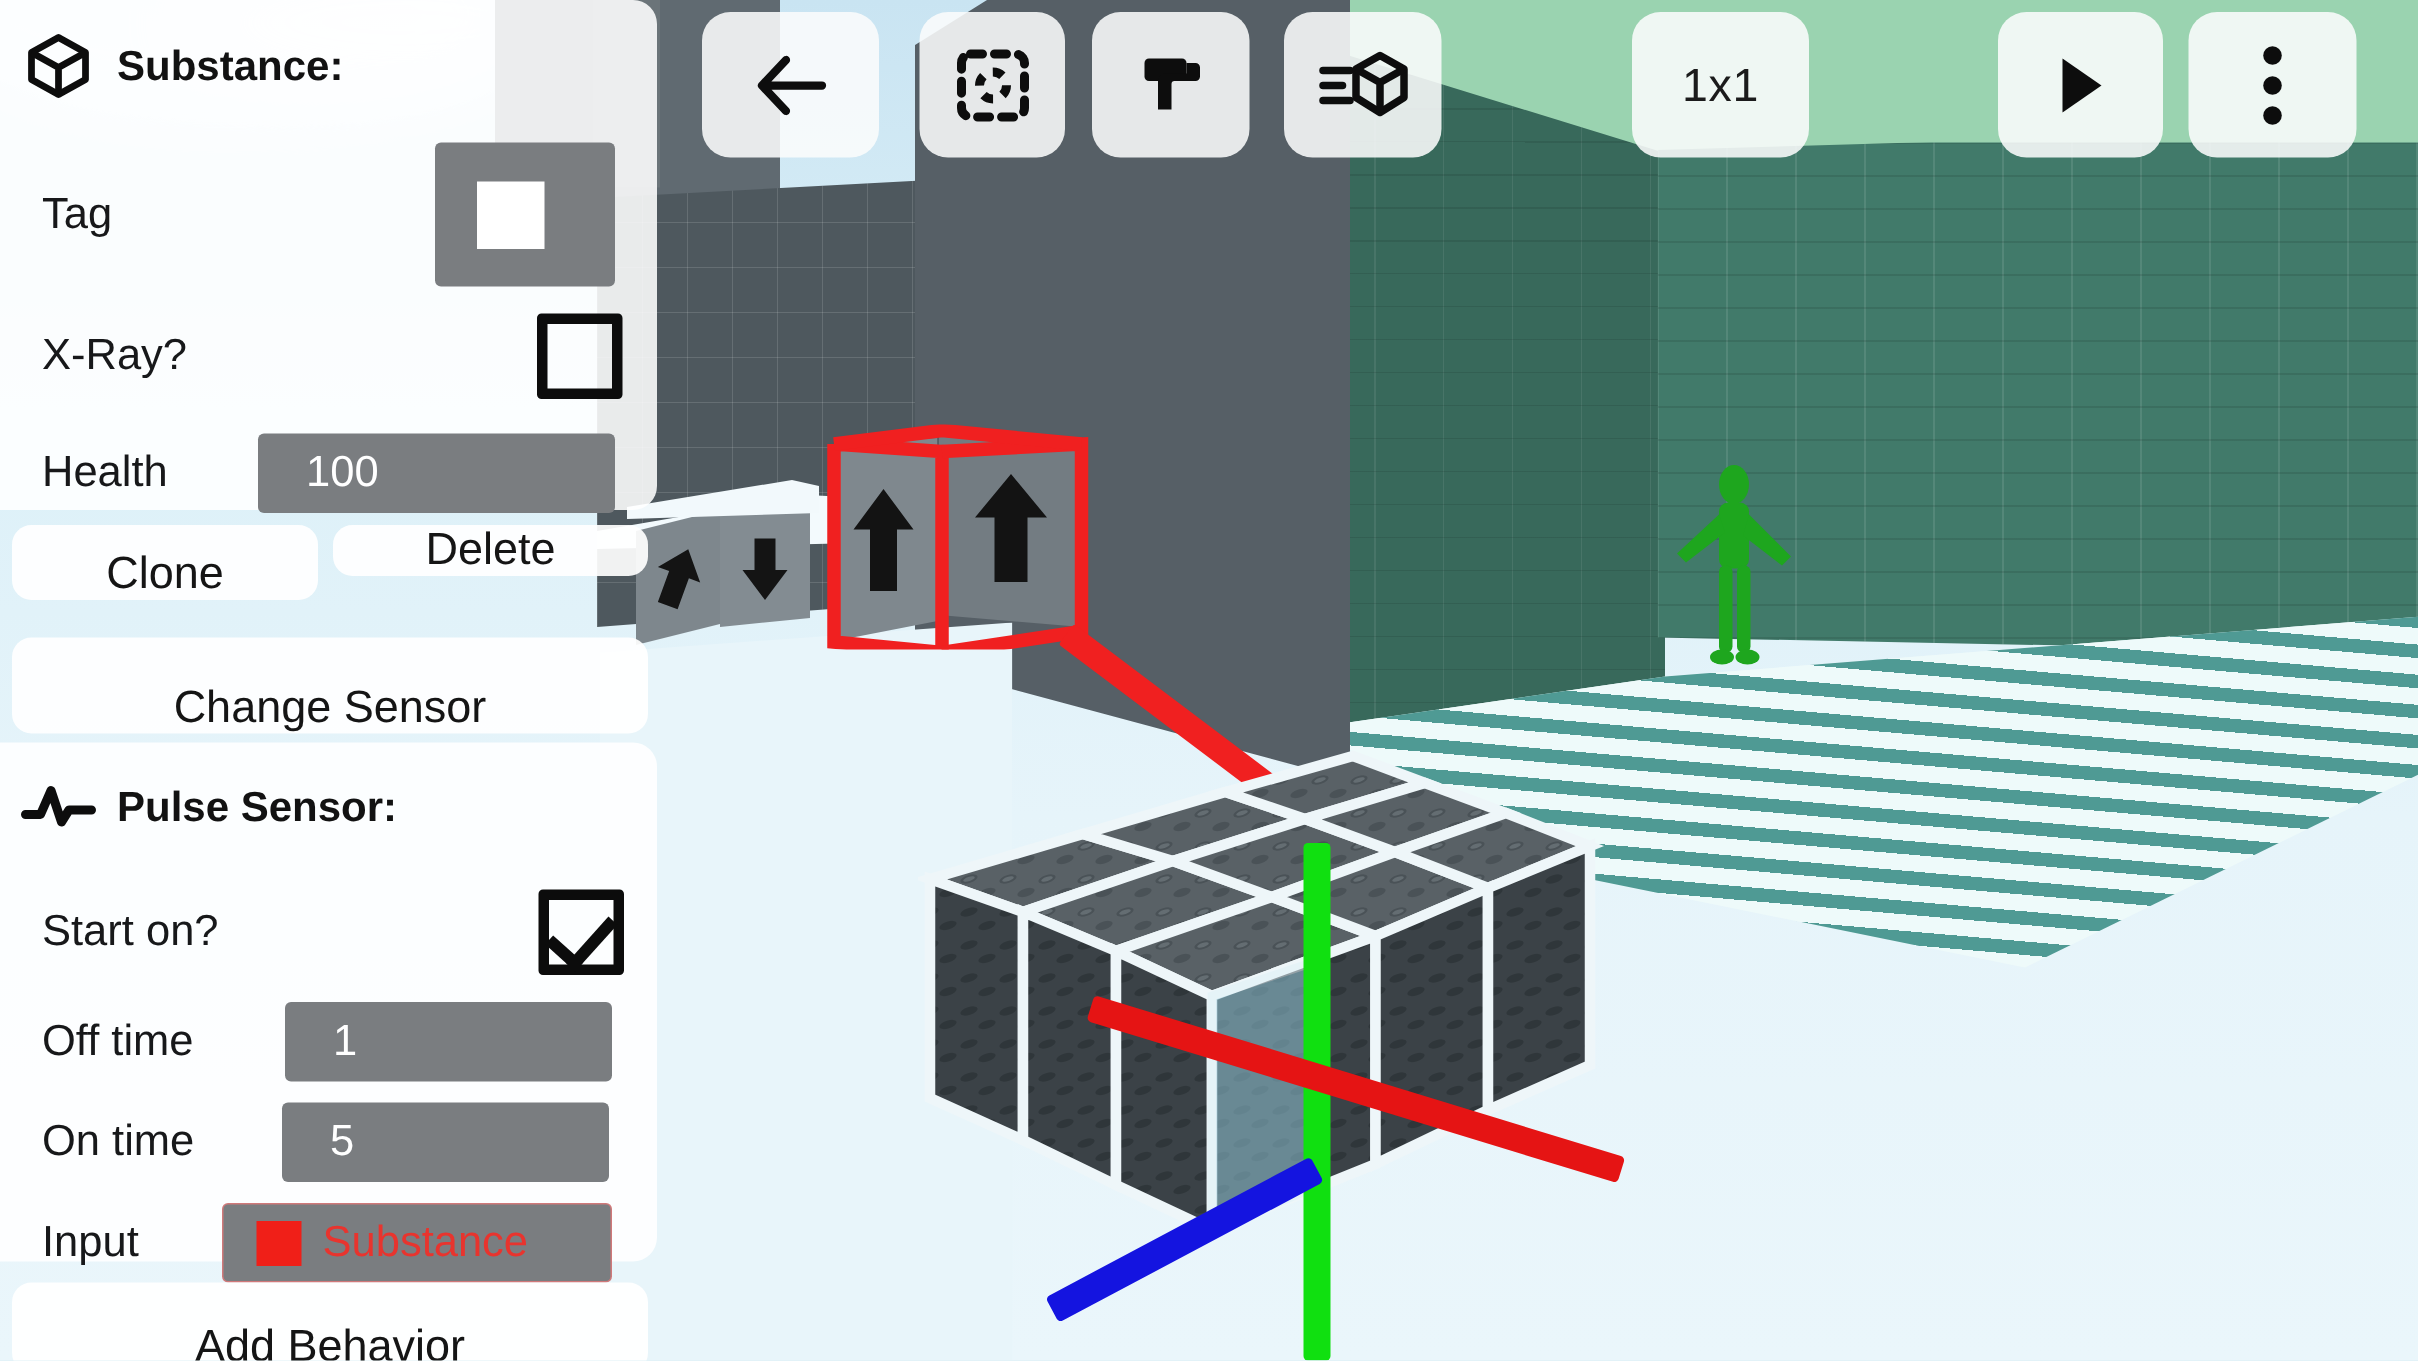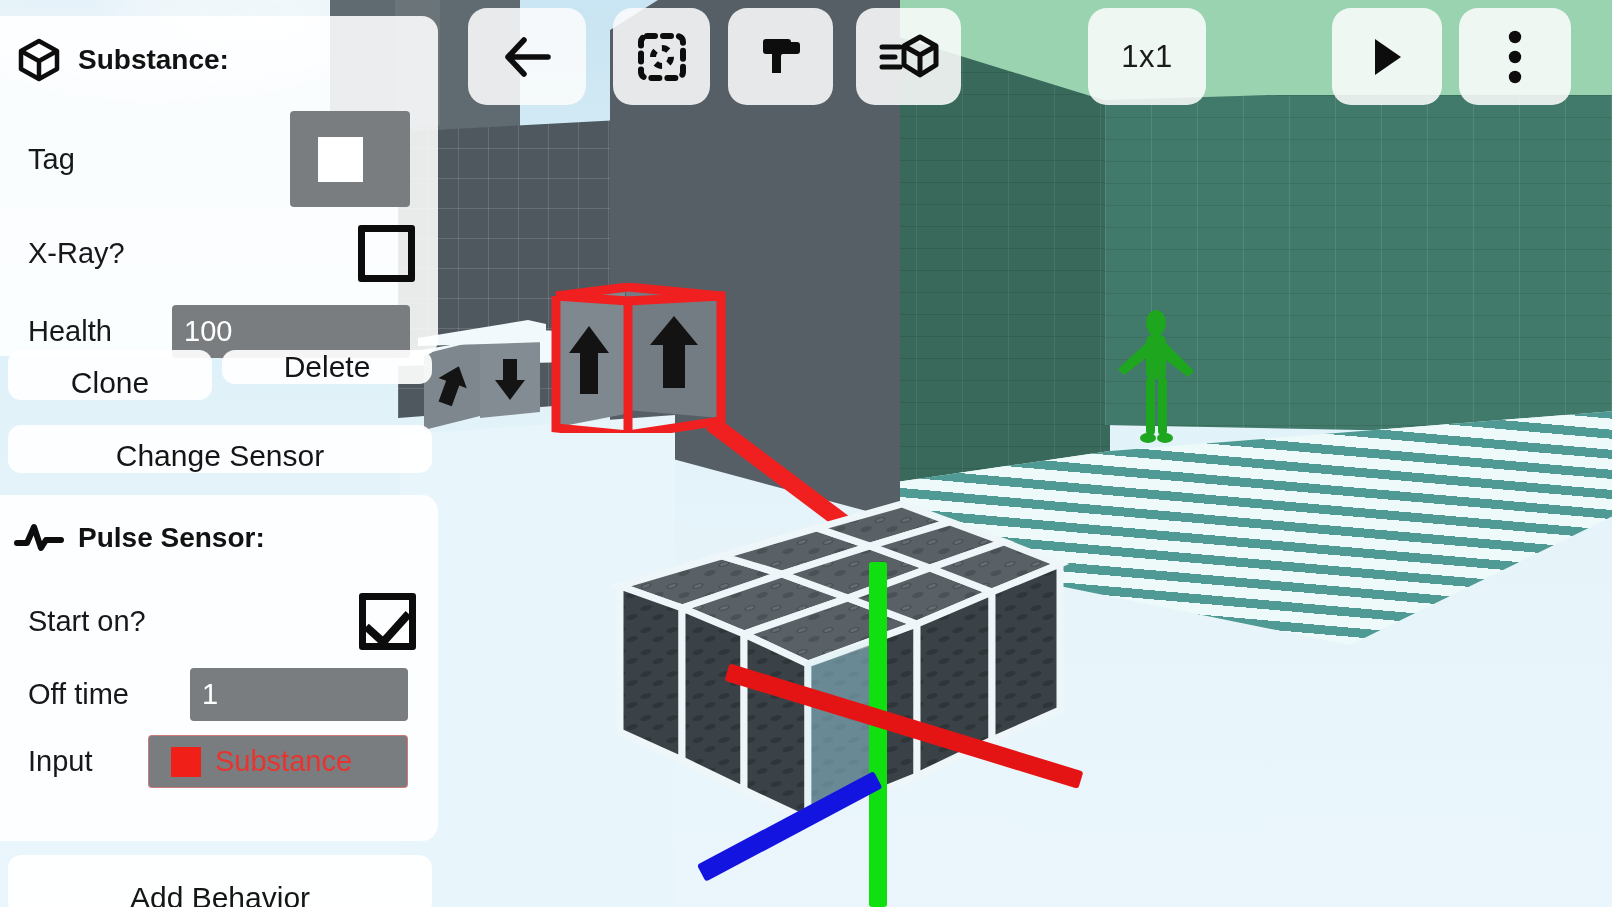--- a/index.html
+++ b/index.html
@@ -82,21 +82,21 @@
     border-radius:0 16px 16px 0;
   }
   .panel-head{display:flex;align-items:center;height:58px;}
   .panel-head .hicon{width:78px;display:flex;align-items:center;justify-content:center;}
   .panel-head .htitle{font-size:28px;font-weight:bold;color:#121212;}
 
   .row{display:flex;align-items:center;height:72px;}
   .row .lbl{font-size:29px;color:#17181a;padding-left:28px;white-space:nowrap;}
   .field{
     background:#7a7d80;border-radius:4px;height:53px;
-    display:flex;align-items:center;padding-left:12px;
+    display:flex;align-items:center;padding-left:32px;
     color:#fff;font-size:29px;
   }
   .field.redvalue{border:1px solid rgba(230,120,120,.8);}
   .field.redvalue .vtxt{color:#e8342e;padding-left:14px;}
   .swatch-white{width:45px;height:45px;background:#fff;margin-left:28px;}
   .swatch-red{width:30px;height:30px;background:#f01f18;}
 
   .cbx{
     width:57px;height:57px;border:7px solid #0c0c0c;background:transparent;
     border-radius:3px;position:relative;
@@ -304,21 +304,21 @@
 
   <div class="tb-btn" style="left:1443px;width:112px;">
     <svg width="16" height="56" viewBox="0 0 16 56">
       <circle cx="8" cy="8" r="6.2" fill="#0d0d0d"></circle>
       <circle cx="8" cy="28" r="6.2" fill="#0d0d0d"></circle>
       <circle cx="8" cy="48" r="6.2" fill="#0d0d0d"></circle>
     </svg>
   </div>
 </div>
 
-<div class="panel" style="top:0;width:438px;height:340px;margin-top:16px;">
+<div class="panel" style="top:0;width:438px;height:340px;">
 
   <div class="panel-head" style="height:88px;">
     <span class="hicon">
       <svg width="44" height="44" viewBox="0 0 44 44">
         <path d="M22 3 L40 13 L40 31 L22 41 L4 31 L4 13 Z" fill="none" stroke="#0d0d0d" stroke-width="4.5" stroke-linejoin="round"></path>
         <path d="M4 13 L22 23 L40 13 M22 23 L22 41" fill="none" stroke="#0d0d0d" stroke-width="4.5" stroke-linejoin="round"></path>
       </svg>
     </span>
     <span class="htitle">Substance:</span>
   </div>
@@ -343,21 +343,21 @@
   </div>
 </div>
 
 <div class="btn-pill" style="position:absolute;left:8px;top:350px;width:204px;height:50px;">
   <span>Clone</span>
 </div>
 <div class="btn-pill" style="position:absolute;left:222px;top:350px;width:210px;height:34px;">
   <span>Delete</span>
 </div>
 
-<div class="btn-pill" style="position:absolute;left:8px;top:425px;width:424px;height:48px;">
+<div class="btn-pill" style="position:absolute;left:8px;top:425px;width:424px;height:64px;">
   <span>Change Sensor</span>
 </div>
 
 <div class="panel" style="top:495px;width:438px;height:346px;">
 
   <div class="panel-head" style="height:86px;">
     <span class="hicon">
       <svg width="50" height="34" viewBox="0 0 50 34">
         <path d="M3 22 H13 L20 6 L27 27 L32 19 H47" fill="none" stroke="#0d0d0d" stroke-width="6" stroke-linejoin="round" stroke-linecap="round"></path>
       </svg>
@@ -370,20 +370,26 @@
     <div class="cbx checked" style="position:absolute;left:359px;"></div>
   </div>
 
   <div class="row" style="height:67px;">
     <span class="lbl">Off time</span>
     <div class="field" style="position:absolute;left:190px;width:218px;">
       <span>1</span>
     </div>
   </div>
 
+  <div class="row" style="height:67px;">
+    <span class="lbl">On time</span>
+    <div class="field" style="position:absolute;left:188px;width:218px;">
+      <span>5</span>
+    </div>
+  </div>
 
   <div class="row" style="height:67px;">
     <span class="lbl">Input</span>
     <div class="field redvalue" style="position:absolute;left:148px;width:260px;padding-left:22px;">
       <span class="swatch-red"></span>
       <span class="vtxt">Substance</span>
     </div>
   </div>
 </div>
 

